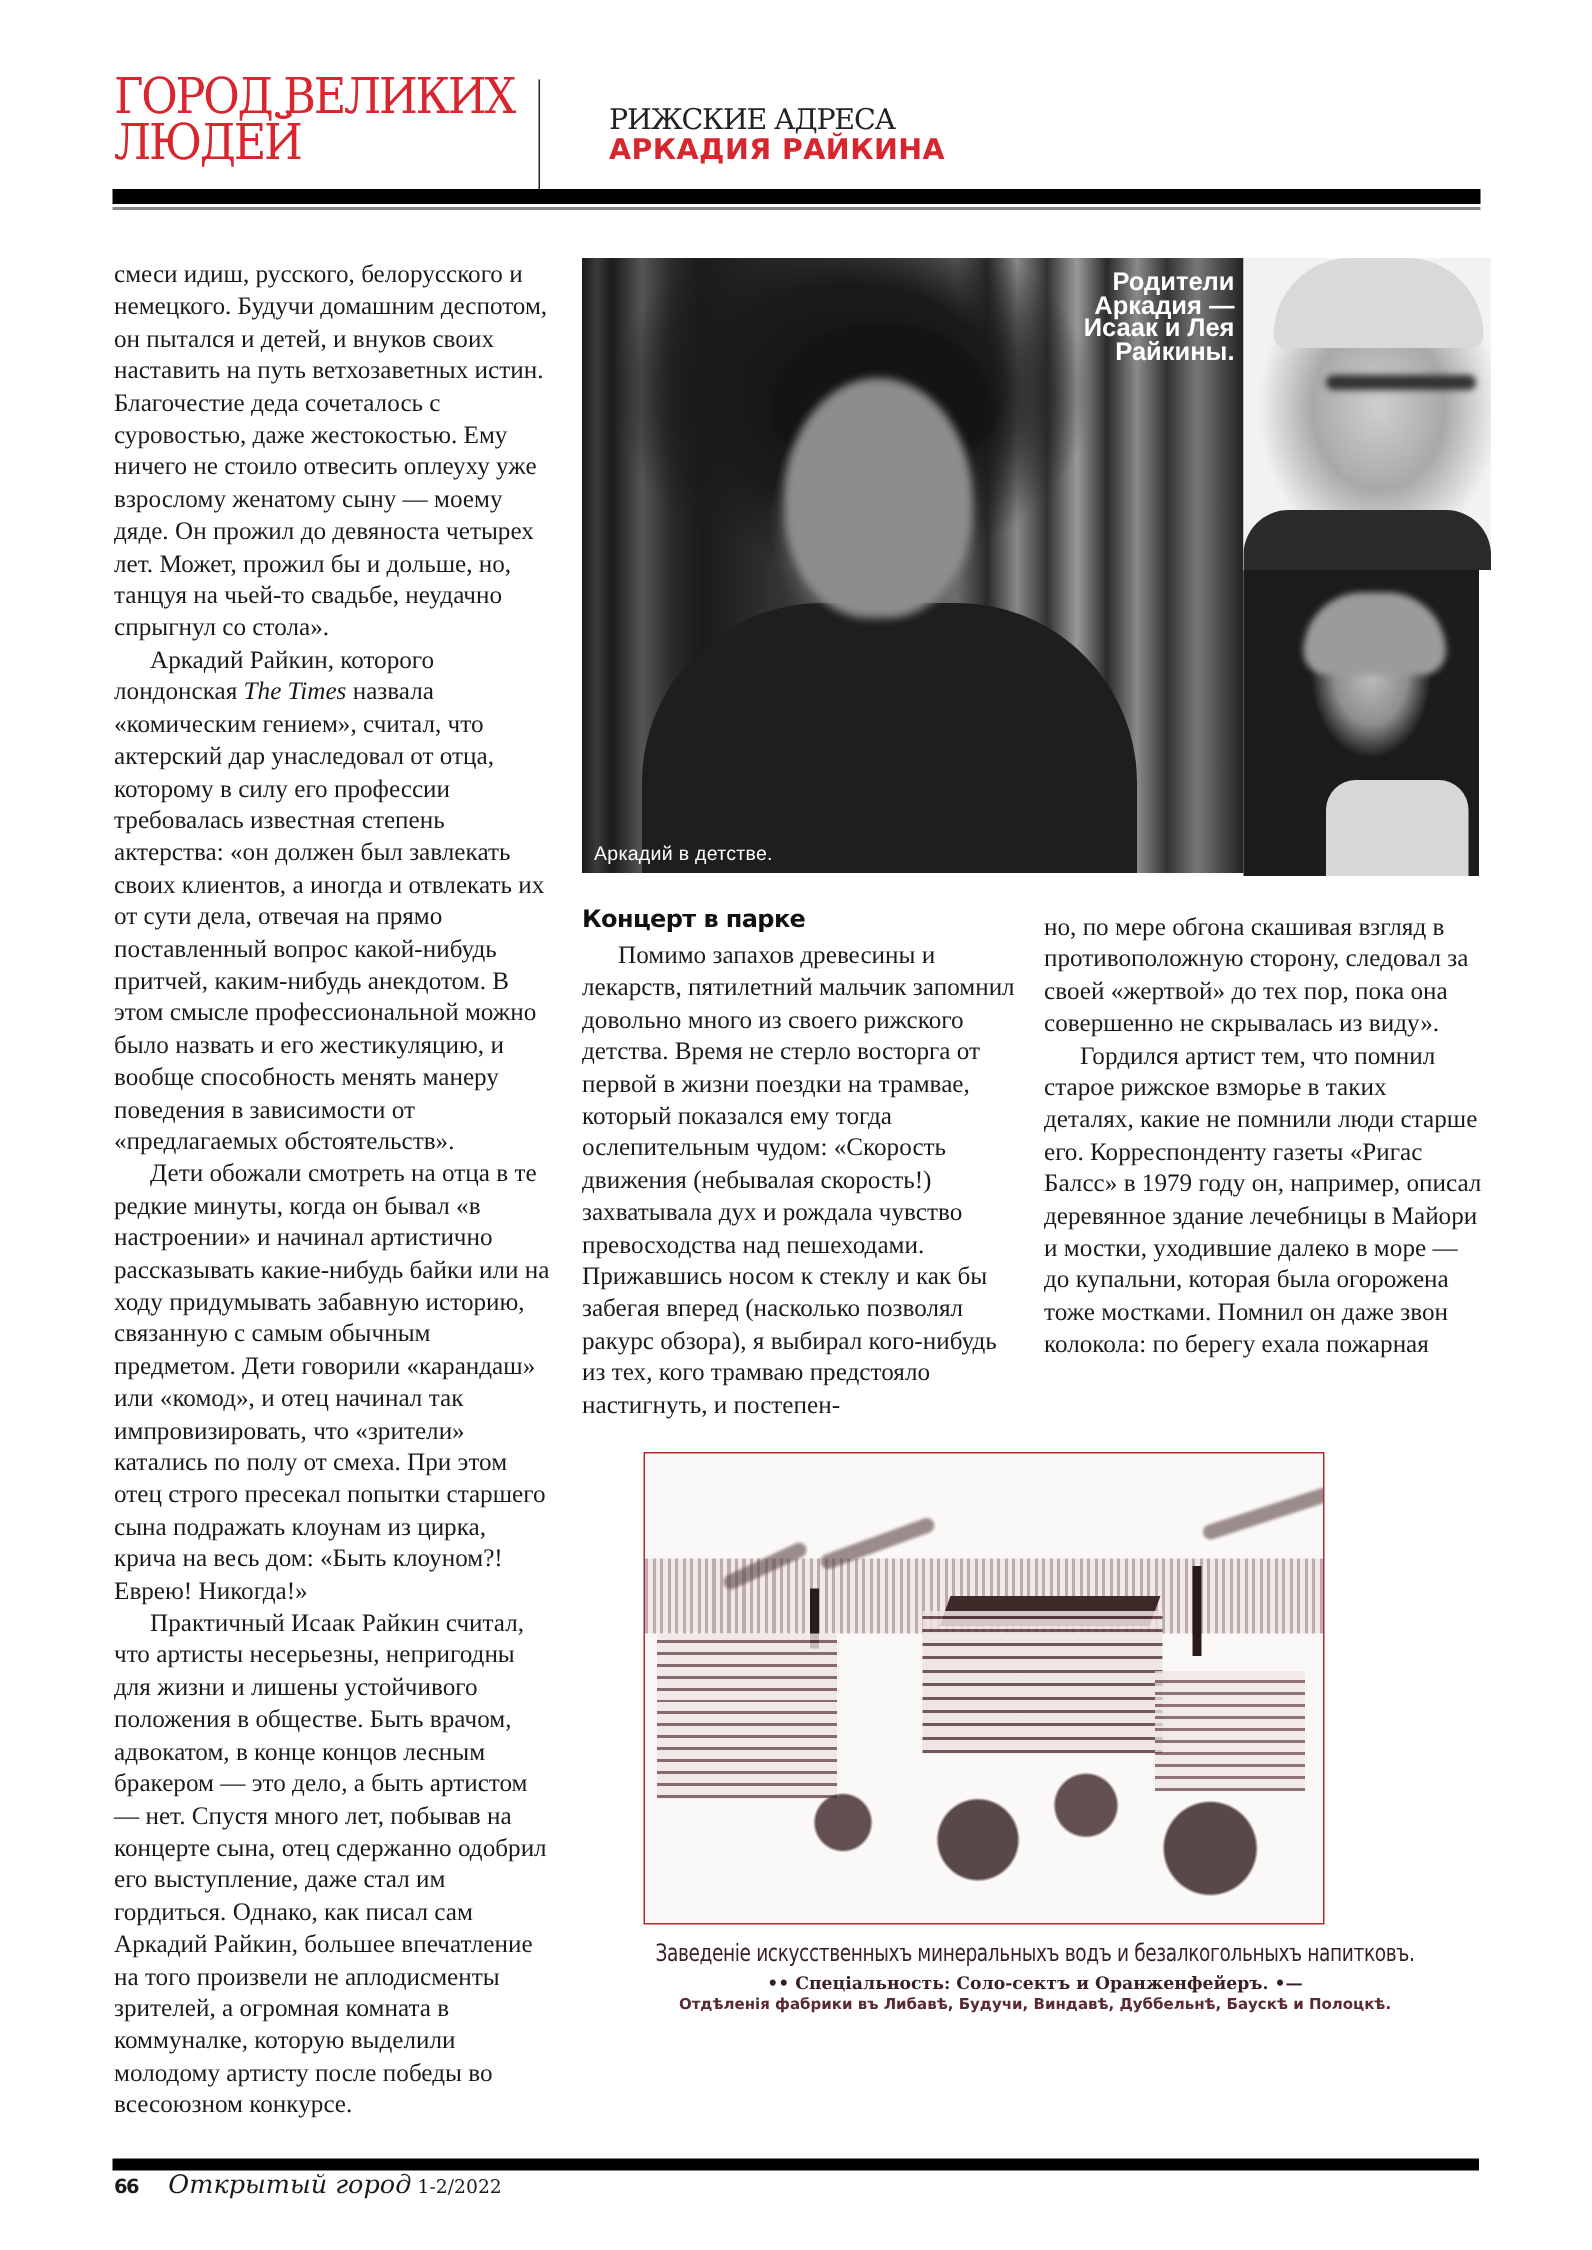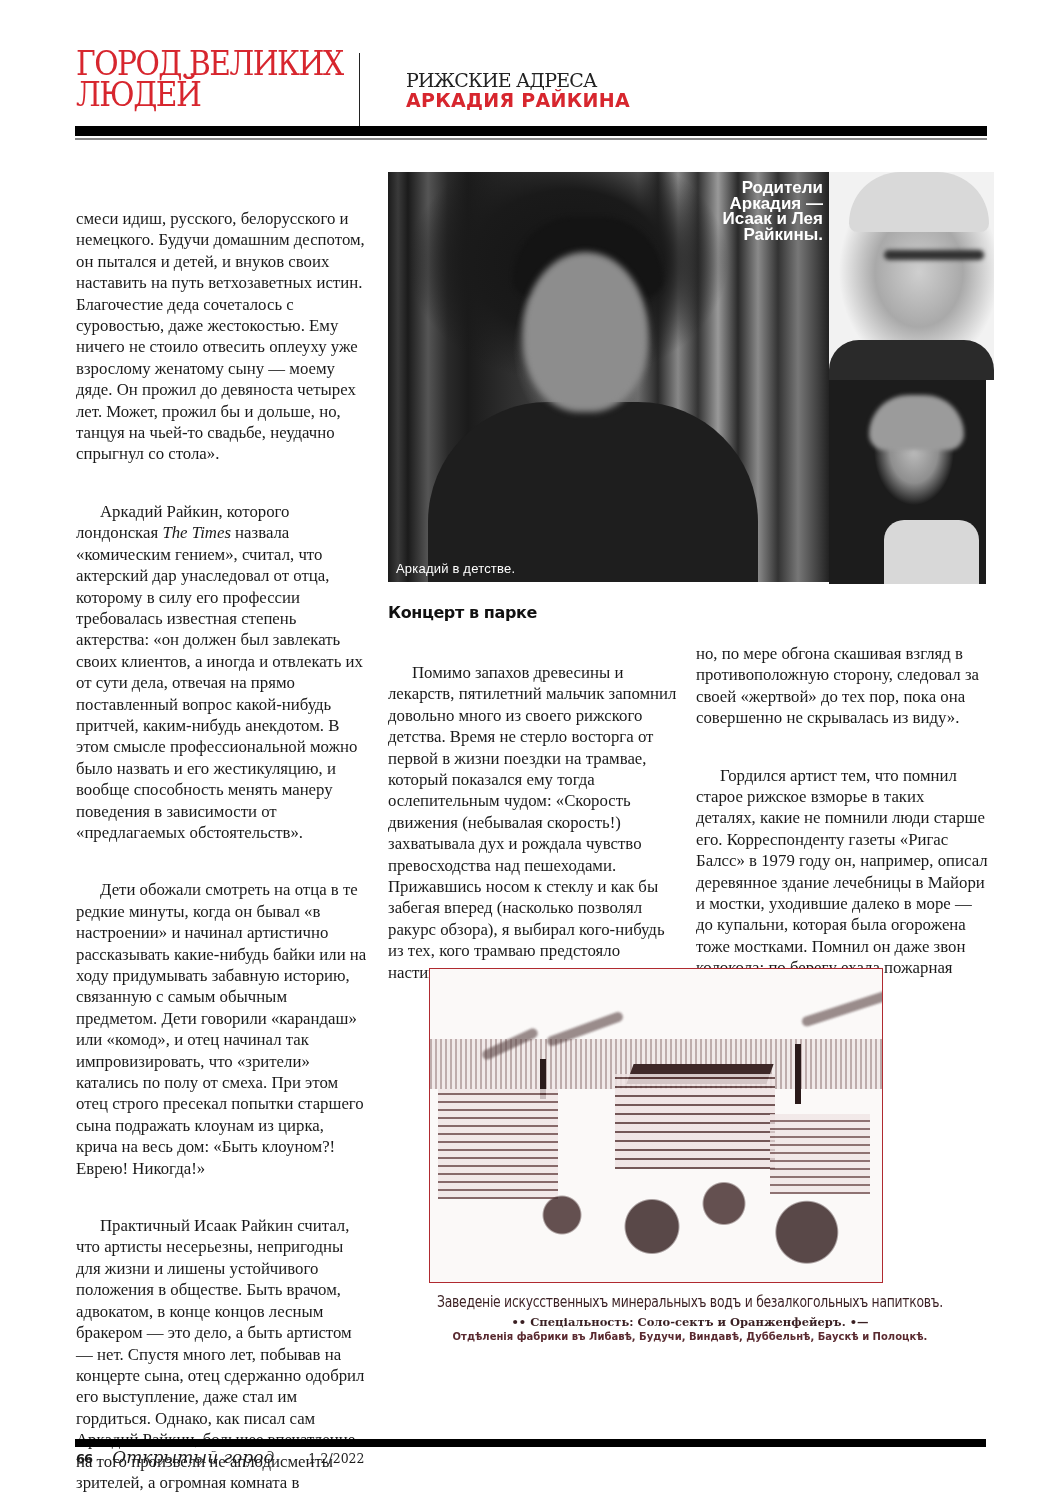--- a/index.html
+++ b/index.html
@@ -10,21 +10,21 @@
     .section-title { color: #d7262e; font-family: "DejaVu Serif", serif; font-weight: 300; font-size: 33px; line-height: 31px; letter-spacing: -1.5px; font-stretch: condensed; }
     .header-divider { position: absolute; left: 359px; top: 53px; width: 1px; height: 74px; background: #222; }
     .header-right { position: absolute; left: 393px; top: 70px; margin-left: 13px; }
     .subtitle-top { font-family: "DejaVu Serif", serif; font-size: 19px; line-height: 20px; color: #222; letter-spacing: -0.8px; font-weight: 300; }
     .subtitle-bottom { font-family: "DejaVu Sans", sans-serif; font-weight: bold; font-size: 19px; line-height: 20px; color: #d7262e; letter-spacing: 0.3px; }
 
     .rule-thick { position: absolute; left: 75px; top: 126px; width: 912px; height: 10px; background: #000; }
     .rule-thin { position: absolute; left: 75px; top: 138px; width: 912px; height: 2px; background: #888; }
 
     .col { position: absolute; font-family: "Liberation Serif", "DejaVu Serif", serif; font-size: 16.8px; line-height: 21.4px; color: #1a1a1a; }
-    .col p { text-align: left; margin-top: 36px; }
+    .col p { text-align: left; }
     .col p.indent { text-indent: 24px; }
     .col em { font-style: italic; }
     .col-1 { left: 76px; top: 172px; width: 292px; }
     .col-2 { left: 388px; top: 626px; width: 290px; }
     .col-3 { left: 696px; top: 607px; width: 292px; }
     .subhead { font-family: "DejaVu Sans", sans-serif; font-weight: bold; font-size: 16px; line-height: 20px; color: #111; letter-spacing: -0.4px; margin-bottom: 0; }
     .subhead-wrap { position: absolute; left: 388px; top: 603px; }
 
     
     .photo-main { position: absolute; left: 388px; top: 172px; width: 441px; height: 410px; overflow: hidden;
@@ -66,21 +66,21 @@
     .ad-line3 { position: relative; height: 40px; margin-top: 2px; }
     .ad-firm { position: absolute; left: 4px; top: 0; font-family: "DejaVu Sans", sans-serif; font-size: 30px; line-height: 38px; transform: scaleX(0.78); transform-origin: left; white-space: nowrap; color: #222; }
     .ad-star { position: absolute; left: 338px; top: 12px; font-size: 12px; color: #999; }
     .ad-address { position: absolute; left: 356px; top: 3px; text-align: left; font-family: "DejaVu Sans", sans-serif; font-size: 12.5px; line-height: 17px; transform: scaleX(0.85); transform-origin: left; white-space: nowrap; }
     .ad-line4 { font-family: "DejaVu Sans", sans-serif; font-weight: bold; font-size: 10px; line-height: 13px; margin-top: 1px; color: #5a2a30; }
 
     .rule-bottom { position: absolute; left: 75px; top: 1439px; width: 911px; height: 8px; background: #000; }
     .footer { position: absolute; left: 76px; top: 1449px; font-size: 13px; line-height: 16px; white-space: nowrap; }
     .page-number { font-family: "DejaVu Sans", sans-serif; font-weight: bold; font-size: 13px; letter-spacing: -1px; }
     .mag-name { font-family: "DejaVu Serif", serif; font-style: italic; font-size: 17px; margin-left: 16px; }
-    .issue { font-family: "DejaVu Serif", serif; font-size: 12.5px; margin-left: 30px; }
+    .issue { font-family: "DejaVu Serif", serif; font-size: 12.5px; }
   </style>
 </head>
 <body>
 
 <div class="header-left">
   <div class="section-title">ГОРОД ВЕЛИКИХ</div>
   <div class="section-title">ЛЮДЕЙ</div>
 </div>
 <div class="header-divider"></div>
 <div class="header-right">

